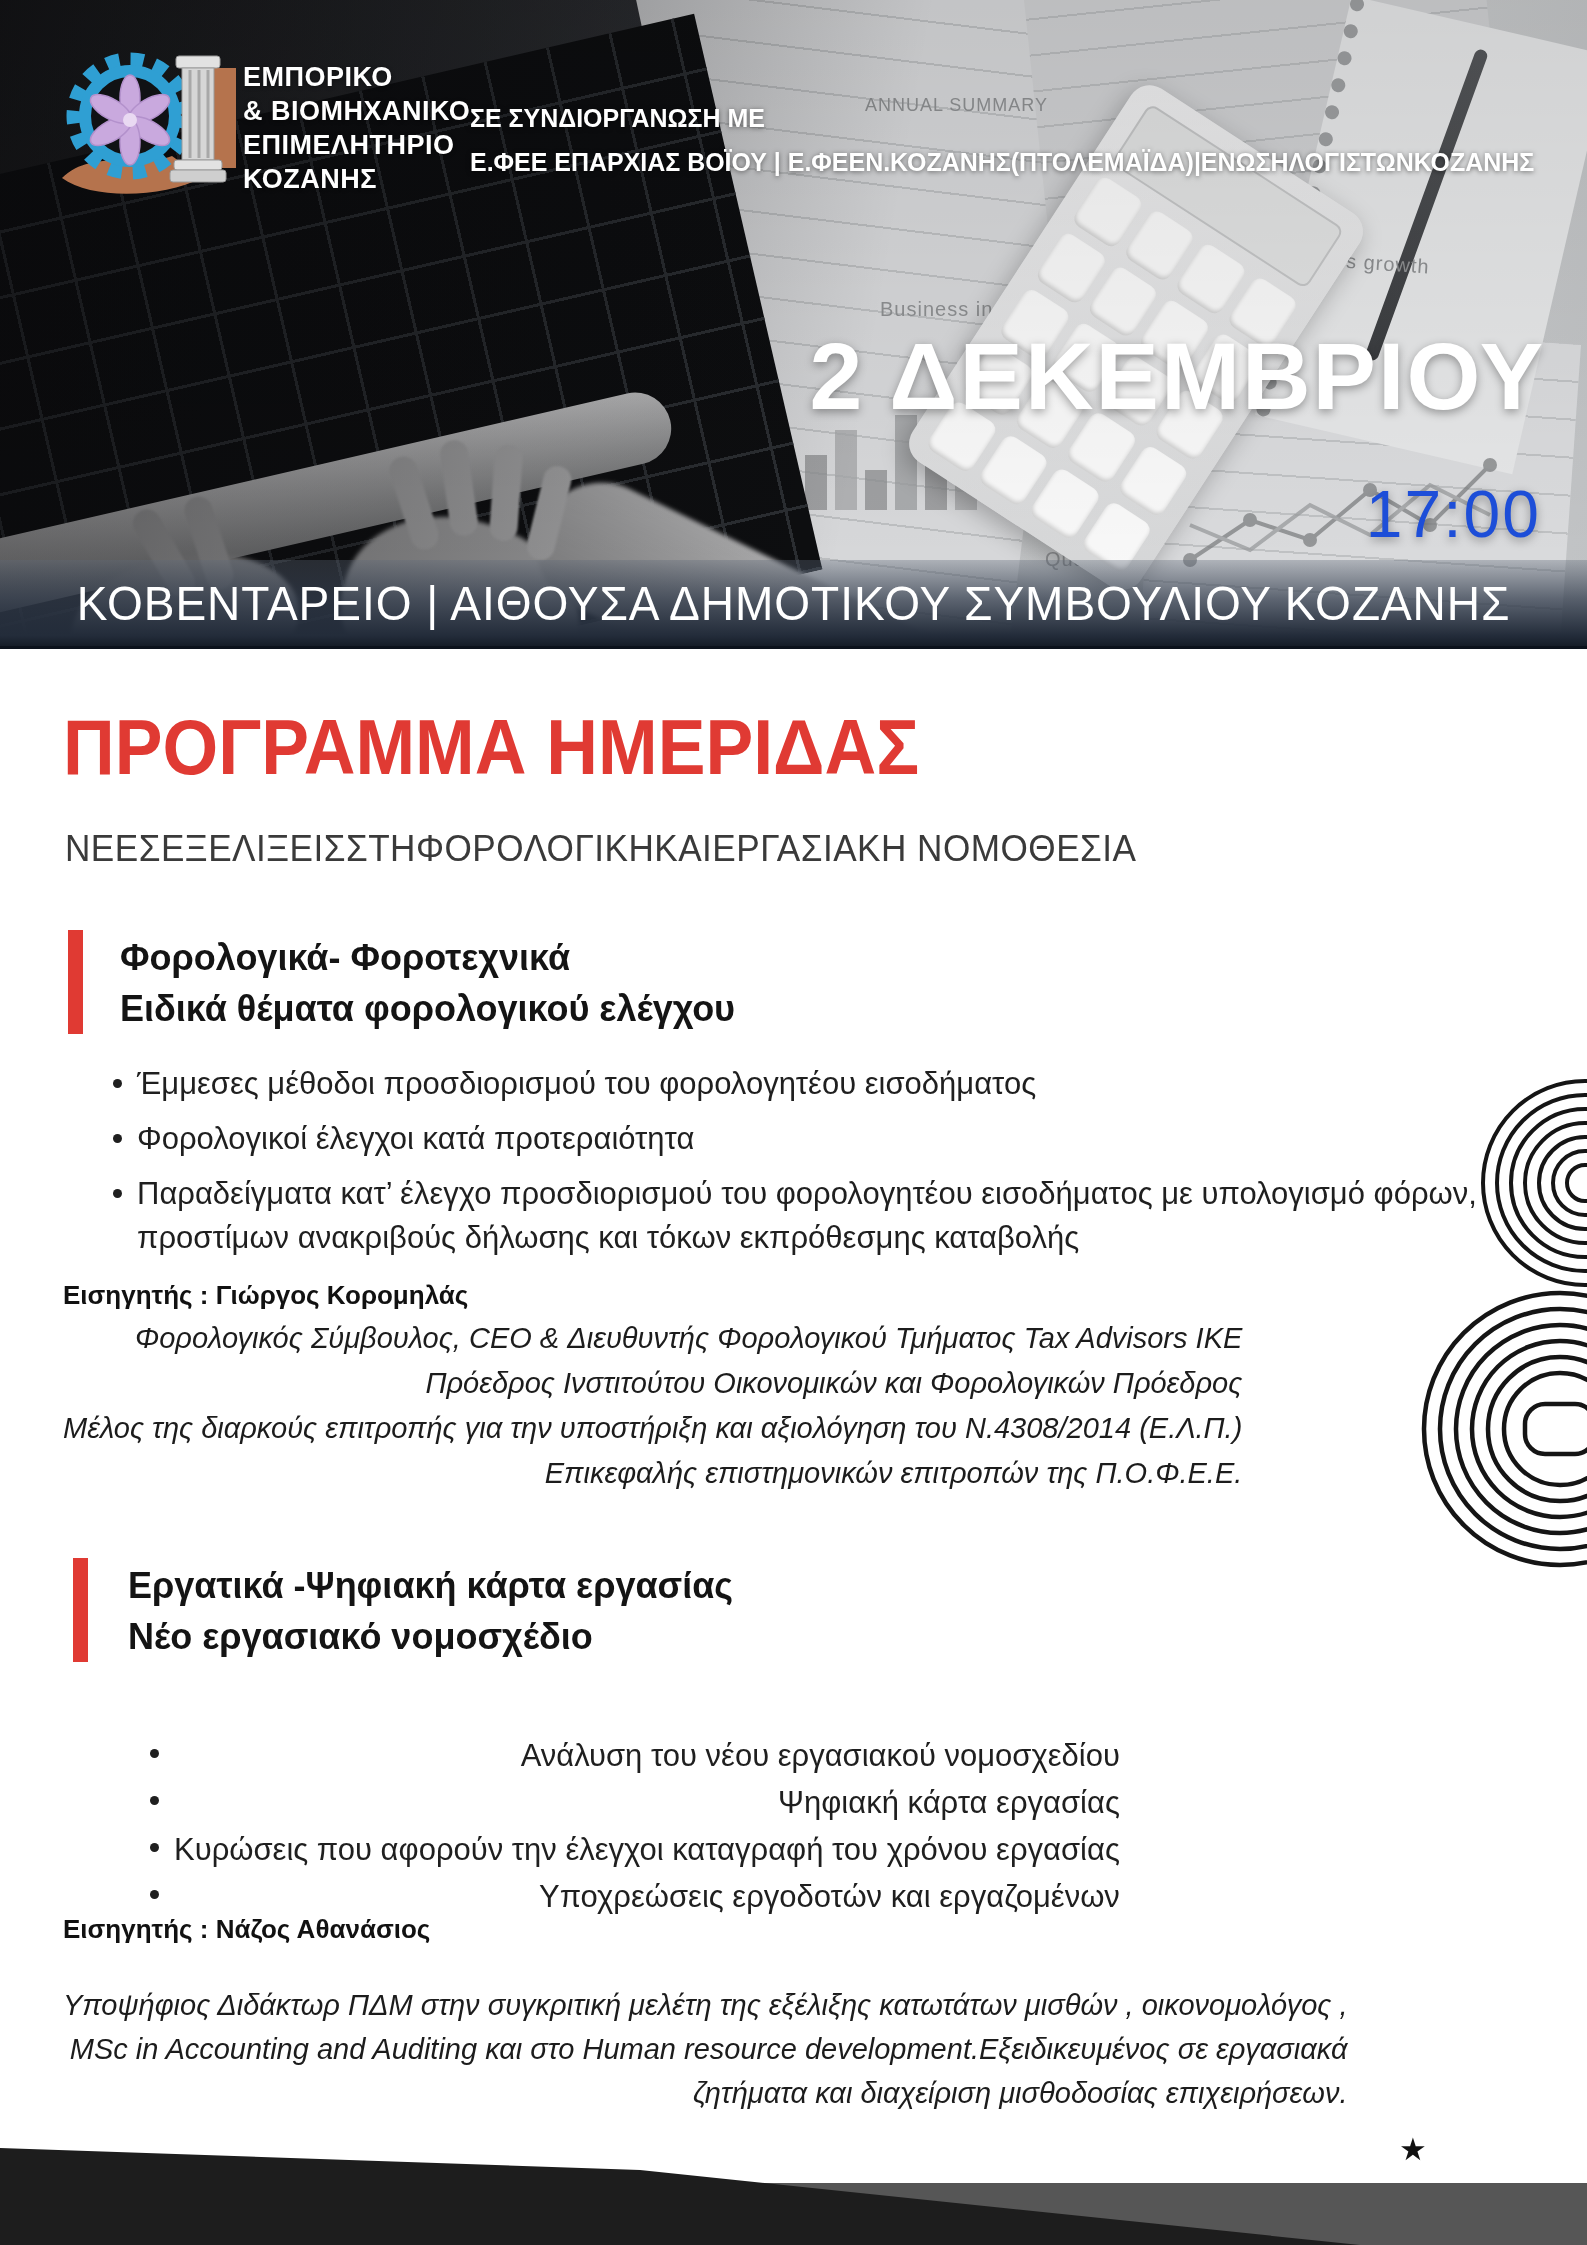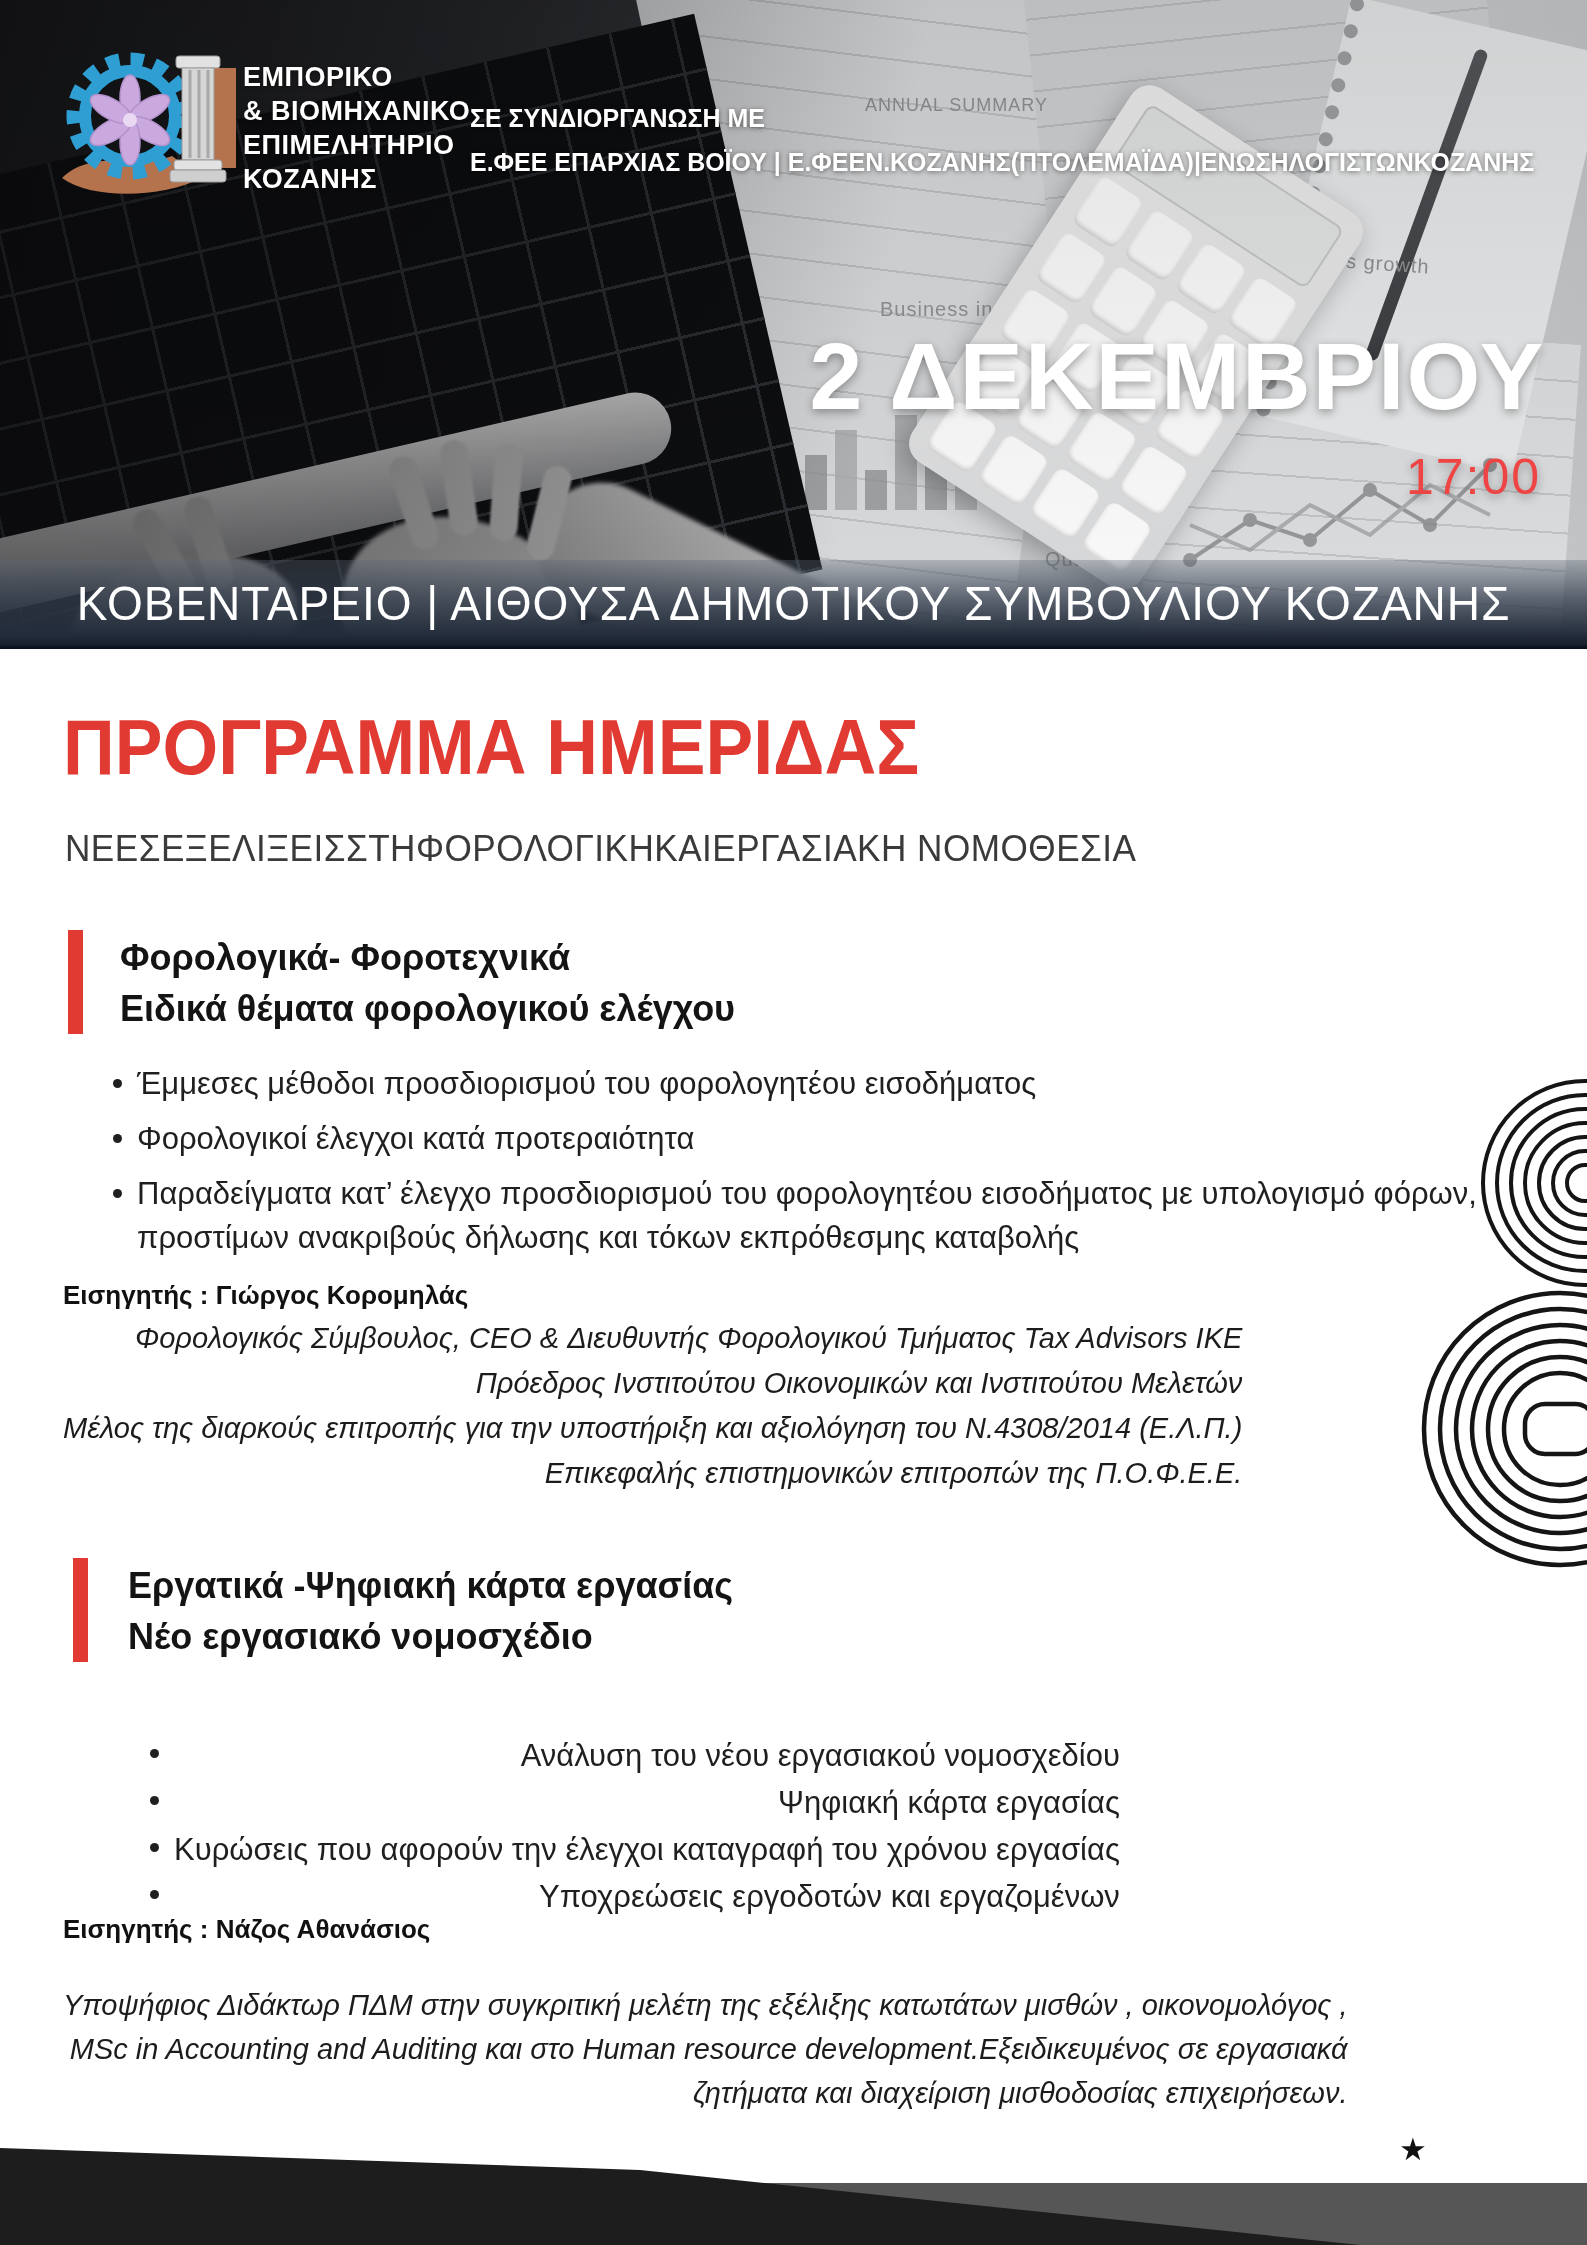--- a/index.html
+++ b/index.html
@@ -54,21 +54,21 @@
   .mini{position:absolute;opacity:0.75;}
   
   .logo{position:absolute;left:52px;top:28px;width:190px;height:180px;}
   .logo-text{position:absolute;left:243px;top:60px;color:#fff;font-weight:bold;
     font-size:27px;line-height:34px;letter-spacing:0.5px;text-shadow:0 1px 4px rgba(0,0,0,0.45);}
   .coorg{position:absolute;left:470px;top:103px;color:#fff;text-shadow:0 1px 5px rgba(0,0,0,0.5);}
   .coorg .l1{font-size:26px;font-weight:bold;transform:scaleX(0.96);transform-origin:left;}
   .coorg .l2{margin-top:13px;font-size:26px;font-weight:bold;transform:scaleX(0.96);transform-origin:left;white-space:nowrap;}
   .date{position:absolute;right:42px;top:322px;color:#fff;font-size:95px;font-weight:bold;
     letter-spacing:2px;white-space:nowrap;text-shadow:0 3px 10px rgba(0,0,0,0.35);}
-  .time{position:absolute;right:46px;top:448px;color:#ef4444;font-size:50px;font-weight:400;
+  .time{position:absolute;right:46px;top:476px;color:#1d4ed8;font-size:66px;font-weight:400;
     letter-spacing:2px;text-shadow:0 3px 10px rgba(0,0,0,0.35);}
   .venue{position:absolute;left:0;top:560px;width:1587px;height:86px;
     background:linear-gradient(180deg,rgba(95,105,120,0.35) 0%,rgba(52,62,78,0.75) 45%,#232c3a 88%,#161d28 100%);
     border-bottom:3px solid #0c121c;
     display:flex;align-items:center;justify-content:center;}
   .venue span{color:#fff;font-size:49px;font-weight:500;letter-spacing:1px;white-space:nowrap;
     transform:scaleX(0.94);}
   
   .title{position:absolute;left:63px;top:703px;margin:0;color:#e03a33;font-size:77px;font-weight:bold;
     letter-spacing:0;white-space:nowrap;transform:scaleX(0.93);transform-origin:left top;}
@@ -227,21 +227,21 @@
     <div>Ειδικά θέματα φορολογικού ελέγχου</div>
   </div>
   <ul class="bullets s1" style="left:110px;top:1062px;">
     <li>Έμμεσες μέθοδοι προσδιορισμού του φορολογητέου εισοδήματος</li>
     <li>Φορολογικοί έλεγχοι κατά προτεραιότητα</li>
     <li>Παραδείγματα κατ’ έλεγχο προσδιορισμού του φορολογητέου εισοδήματος με υπολογισμό φόρων, προστίμων ανακριβούς δήλωσης και τόκων εκπρόθεσμης καταβολής</li>
   </ul>
   <div class="speaker" style="left:63px;top:1280px;">Εισηγητής : Γιώργος Κορομηλάς</div>
   <div class="bio" style="left:63px;top:1316px;">
     <div>Φορολογικός Σύμβουλος, CEO &amp; Διευθυντής Φορολογικού Τμήματος Tax Advisors ΙΚΕ</div>
-    <div>Πρόεδρος Ινστιτούτου Οικονομικών και Ινστιτούτου Μελετών</div>
+    <div>Πρόεδρος Ινστιτούτου Οικονομικών και Φορολογικών Πρόεδρος</div>
     <div>Μέλος της διαρκούς επιτροπής για την υποστήριξη και αξιολόγηση του Ν.4308/2014 (Ε.Λ.Π.)</div>
     <div>Επικεφαλής επιστημονικών επιτροπών της Π.Ο.Φ.Ε.Ε.</div>
   </div>
 
   <div class="redbar" style="left:73px;top:1558px;"></div>
   <div class="sec-head" style="left:128px;top:1560px;">
     <div>Εργατικά -Ψηφιακή κάρτα εργασίας</div>
     <div>Νέο εργασιακό νομοσχέδιο</div>
   </div>
   <ul class="bullets s2" style="left:147px;top:1732px;text-align:right;">

